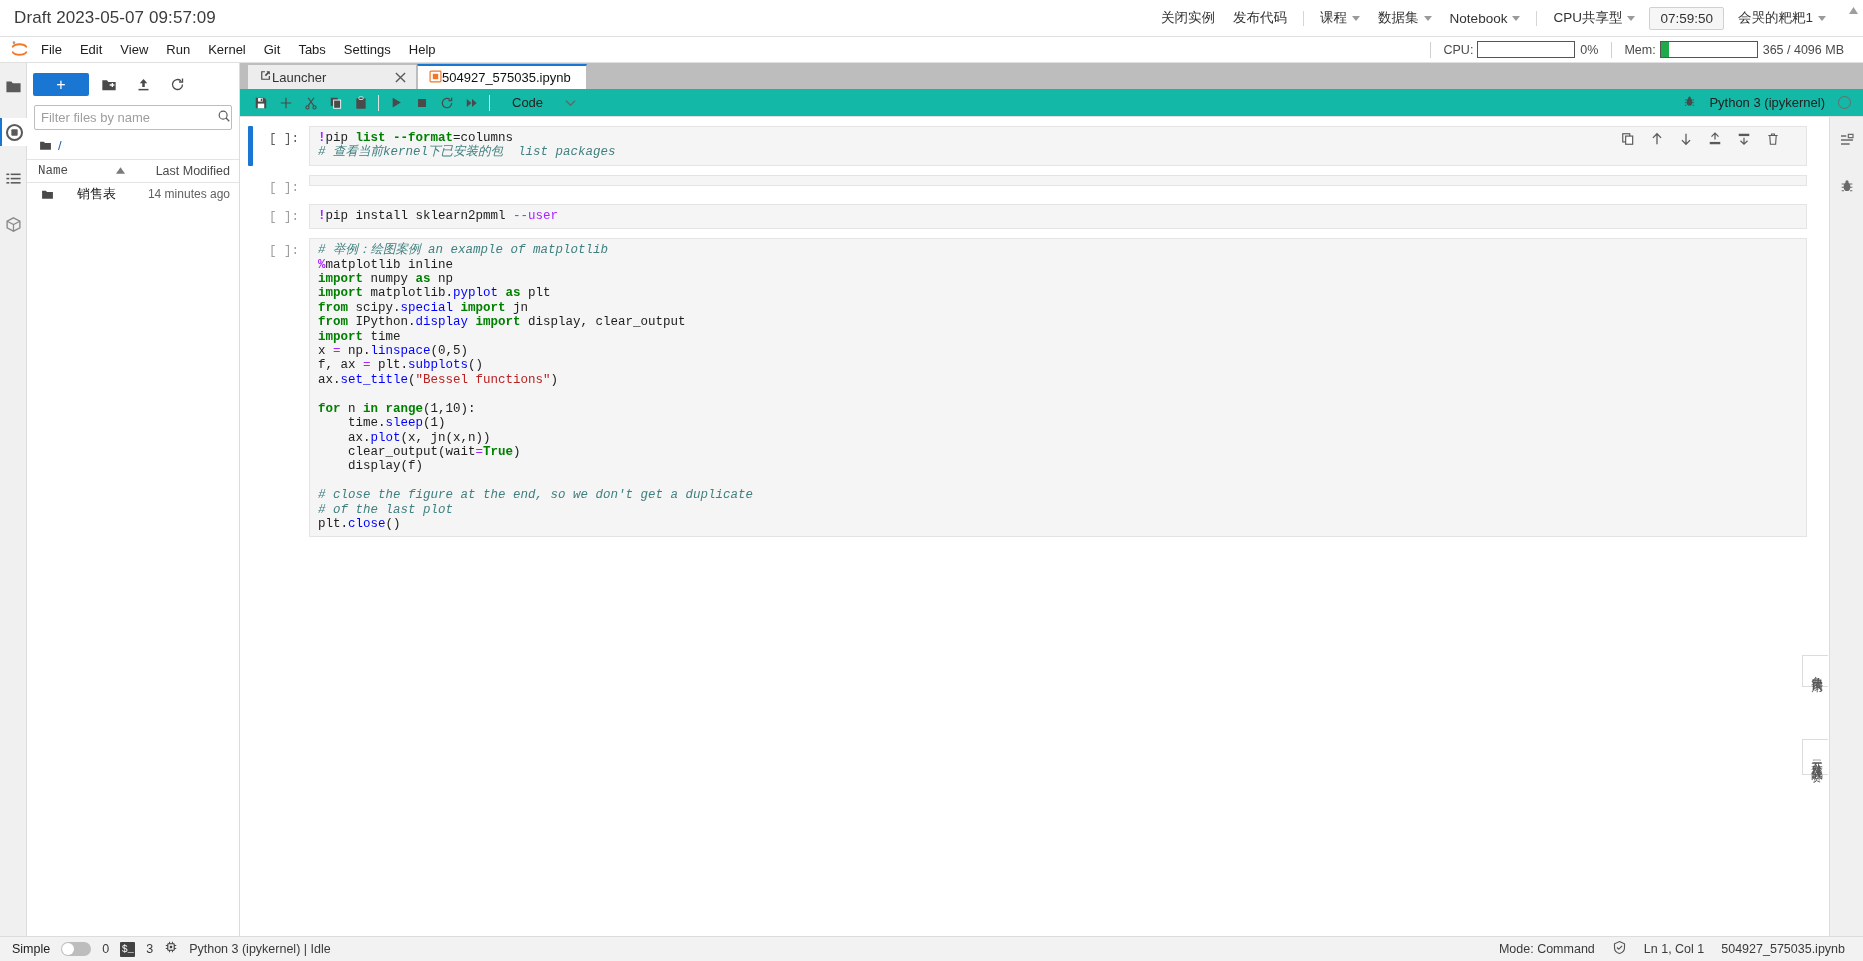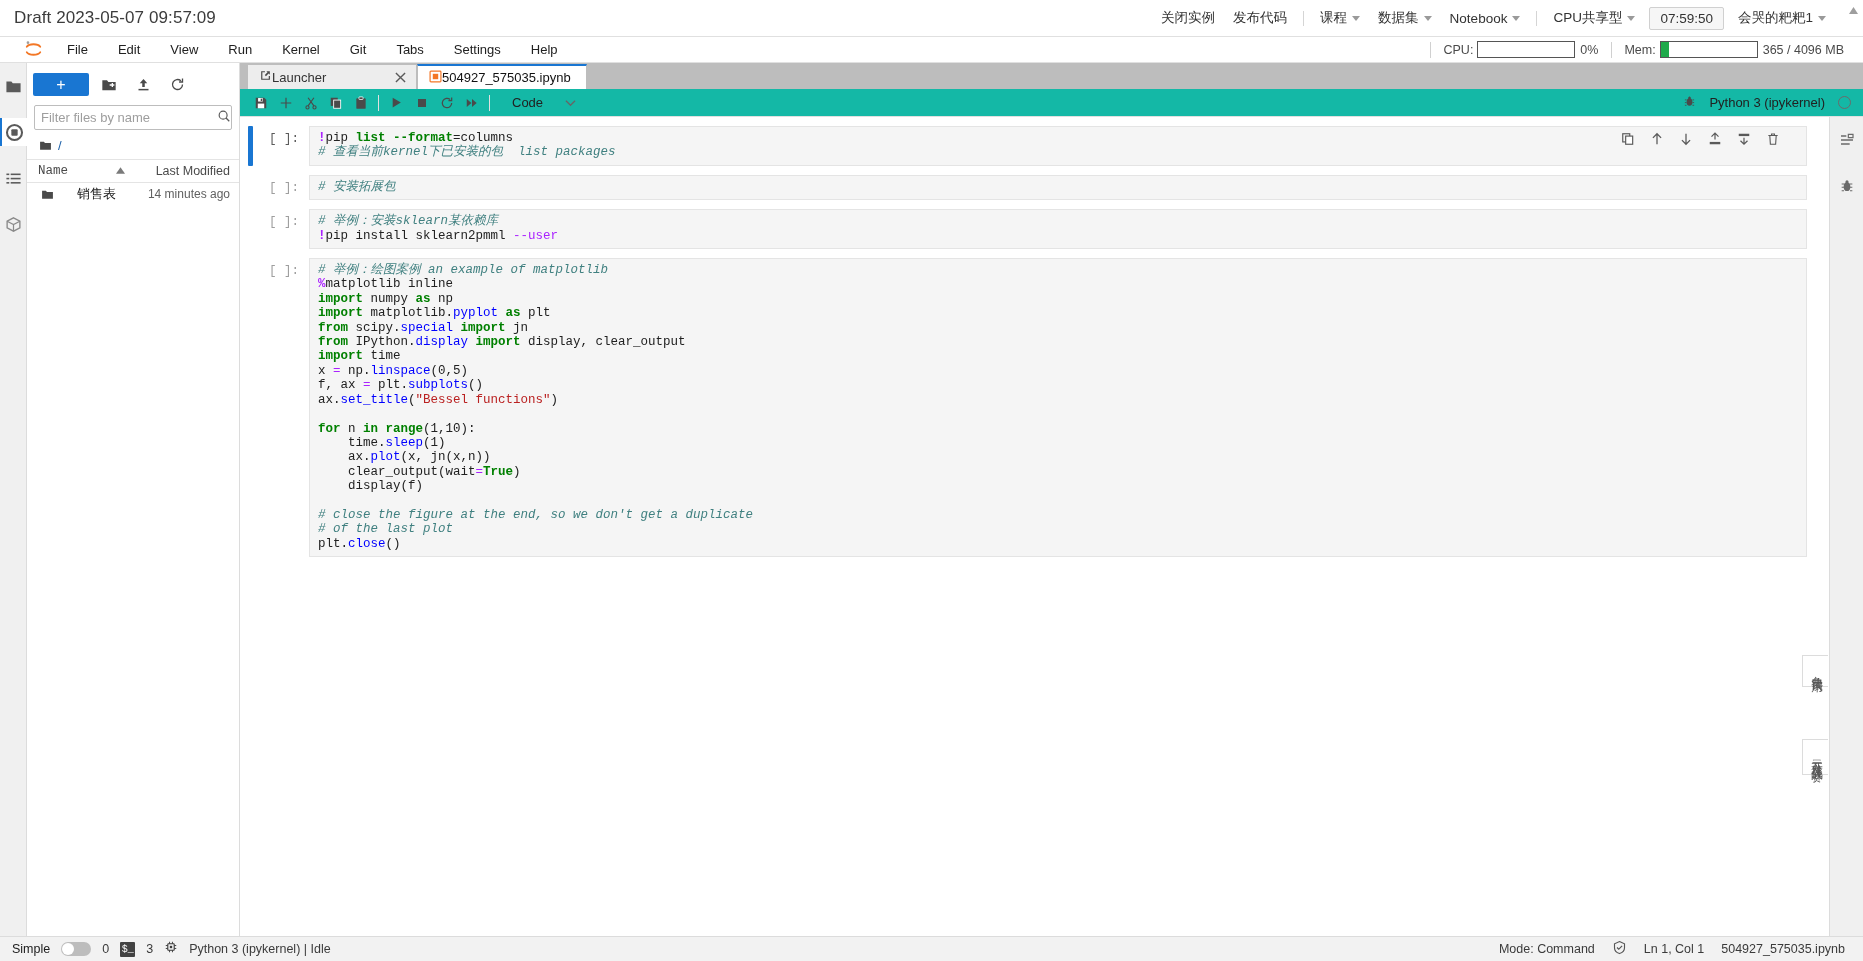--- a/index.html
+++ b/index.html
@@ -37,22 +37,21 @@
   .scroll-arrow {
     position: absolute; right: 2px; top: 3px; width: 15px; height: 14px;
     display: flex; align-items: center; justify-content: center;
   }
 
   
   .menubar {
     height: 26px; flex: 0 0 26px;
     display: flex; align-items: center;
     background: #fff; border-bottom: 1px solid #e0e0e0;
-    padding-left: 20px;
-    gap: 12px;
+    padding-left: 6px;
   }
   .jp-logo { width: 26px; height: 26px; display: flex; align-items: center; justify-content: center; }
   .menu-item {
     font-size: 13px; color: #212121; padding: 4px 9px; cursor: pointer; line-height: 1;
   }
   .menubar-right { margin-left: auto; display: flex; align-items: center; gap: 0; padding-right: 14px; }
   .res-label { font-size: 12.5px; color: #4a4a4a; padding: 0 4px; }
   .res-bar { width: 98px; height: 17px; border: 1px solid #555; background: #fff; position: relative; }
   .res-bar > i { display: block; height: 100%; }
   .res-val { font-size: 12.5px; color: #4a4a4a; padding: 0 5px; }
@@ -519,28 +518,28 @@
                       <path d="M4 6h16M9.5 6V3.5h5V6M6.5 6l1 15h9l1-15" fill="none" stroke="#5a5a5a" stroke-width="1.9"></path>
                     </svg>
                   </div>
                 </div>
               </div>
             </div>
             <div class="cell">
               <div class="cell-bar"></div>
               <div class="prompt">[ ]:</div>
               <div class="editor">
-                <div class="code"><div><span class="cm"># 安装拓展包</span></div></div>
+                <div class="code"></div>
               </div>
             </div>
             <div class="cell">
               <div class="cell-bar"></div>
               <div class="prompt">[ ]:</div>
               <div class="editor">
-                <div class="code"><div><span class="cm"># 举例：安装sklearn某依赖库</span></div><div><span class="mg">!</span><span class="nb">pip install sklearn2pmml </span><span class="op">--user</span></div></div>
+                <div class="code"><div><span class="mg">!</span><span class="nb">pip install sklearn2pmml </span><span class="op">--user</span></div></div>
               </div>
             </div>
             <div class="cell">
               <div class="cell-bar"></div>
               <div class="prompt">[ ]:</div>
               <div class="editor">
                 <div class="code"><div><span class="cm"># 举例：绘图案例 an example of matplotlib</span></div><div><span class="mg">%</span><span class="nb">matplotlib inline</span></div><div><span class="k">import</span><span class="nb"> numpy </span><span class="k">as</span><span class="nb"> np</span></div><div><span class="k">import</span><span class="nb"> matplotlib.</span><span class="nf">pyplot</span><span class="nb"> </span><span class="k">as</span><span class="nb"> plt</span></div><div><span class="k">from</span><span class="nb"> scipy.</span><span class="nf">special</span><span class="nb"> </span><span class="k">import</span><span class="nb"> jn</span></div><div><span class="k">from</span><span class="nb"> IPython.</span><span class="nf">display</span><span class="nb"> </span><span class="k">import</span><span class="nb"> display, clear_output</span></div><div><span class="k">import</span><span class="nb"> time</span></div><div><span class="nb">x </span><span class="op">=</span><span class="nb"> np.</span><span class="nf">linspace</span><span class="nb">(0,5)</span></div><div><span class="nb">f, ax </span><span class="op">=</span><span class="nb"> plt.</span><span class="nf">subplots</span><span class="nb">()</span></div><div><span class="nb">ax.</span><span class="nf">set_title</span><span class="nb">(</span><span class="st">"Bessel functions"</span><span class="nb">)</span></div><div>&nbsp;</div><div><span class="k">for</span><span class="nb"> n </span><span class="k">in</span><span class="nb"> </span><span class="k">range</span><span class="nb">(1,10):</span></div><div><span class="nb">    time.</span><span class="nf">sleep</span><span class="nb">(1)</span></div><div><span class="nb">    ax.</span><span class="nf">plot</span><span class="nb">(x, jn(x,n))</span></div><div><span class="nb">    clear_output(wait</span><span class="op">=</span><span class="bi">True</span><span class="nb">)</span></div><div><span class="nb">    display(f)</span></div><div>&nbsp;</div><div><span class="cm"># close the figure at the end, so we don't get a duplicate</span></div><div><span class="cm"># of the last plot</span></div><div><span class="nb">plt.</span><span class="nf">close</span><span class="nb">()</span></div></div>
               </div>
             </div>
           </div>

